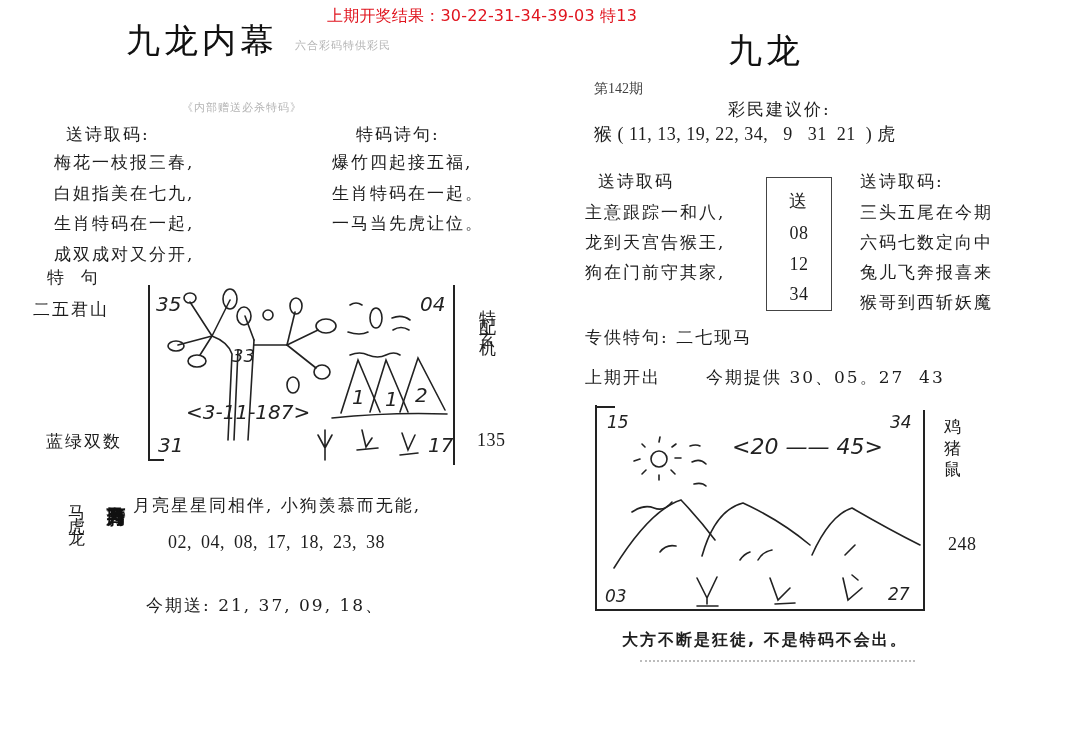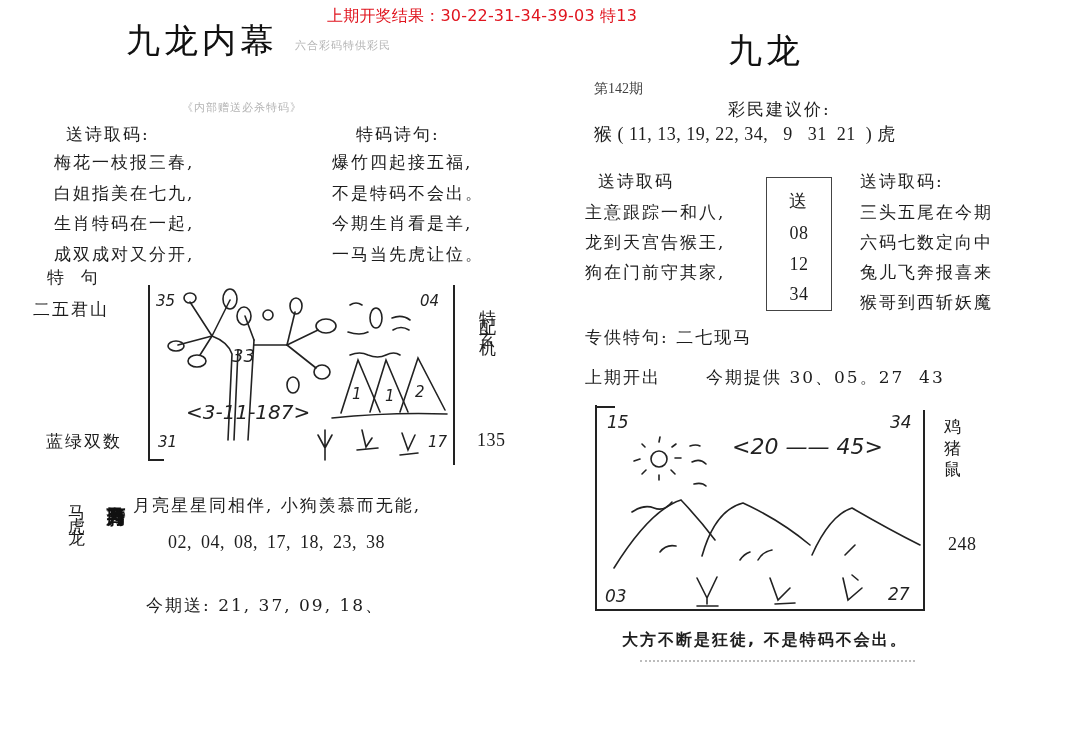--- a/index.html
+++ b/index.html
@@ -5,21 +5,21 @@
   html, body { margin:0; padding:0; background:#ffffff; }
   body { width:1080px; height:733px; position:relative; overflow:hidden;
          font-family:"DejaVu Serif", serif; color:#1a1a1a; }
   .abs { position:absolute; white-space:nowrap; }
   .red-banner { left:327px; top:6px; font-family:"DejaVu Sans", sans-serif; font-size:16px; color:#e0141e; letter-spacing:0.2px; }
   .title-big { font-size:34px; font-weight:normal; letter-spacing:4px; color:#111; }
   .faint { color:#b5b5b5; font-size:11px; letter-spacing:1px; }
   .poem { font-size:17px; line-height:30.5px; color:#1d1d1d; letter-spacing:2px; }
   .label { font-size:17px; color:#1d1d1d; letter-spacing:2px; }
   .num { font-family:"Liberation Serif", serif; font-size:18px; color:#1d1d1d; letter-spacing:0.5px; }
-  .hand { font-family:"DejaVu Sans", sans-serif; font-size:15px; color:#222; font-style:italic; }
+  .hand { font-family:"DejaVu Sans", sans-serif; font-size:20px; color:#222; font-style:italic; }
   .vert { writing-mode:vertical-rl; text-orientation:upright; }
   .boxline { position:absolute; background:#222; }
   svg { position:absolute; overflow:visible; }
   .sendbox { position:absolute; border:1px solid #444; }
 </style>
 </head>
 <body>
 
 <div class="abs red-banner">上期开奖结果：30-22-31-34-39-03 特13</div>
 
@@ -31,22 +31,21 @@
 <div class="abs poem" style="left:54px; top:147px;">
   <div>梅花一枝报三春,</div>
   <div>白姐指美在七九,</div>
   <div>生肖特码在一起,</div>
   <div>成双成对又分开,</div>
 </div>
 
 <div class="abs label" style="left:356px; top:123px;">特码诗句:</div>
 <div class="abs poem" style="left:332px; top:147px;">
   <div>爆竹四起接五福,</div>
-  <div>不是特码不会出。</div>
-  <div>今期生肖看是羊,</div>
+  <div>生肖特码在一起。</div>
   <div>一马当先虎让位。</div>
 </div>
 
 <div class="abs label" style="left:47px; top:266px; white-space:pre;">特  句</div>
 
 <div class="abs label" style="left:33px; top:298px;">二五君山</div>
 <div class="abs label" style="left:46px; top:430px;">蓝绿双数</div>
 
 <div class="boxline" style="left:148px; top:285px; width:2px; height:175px;"></div>
 <div class="boxline" style="left:148px; top:459px; width:16px; height:2px;"></div>

